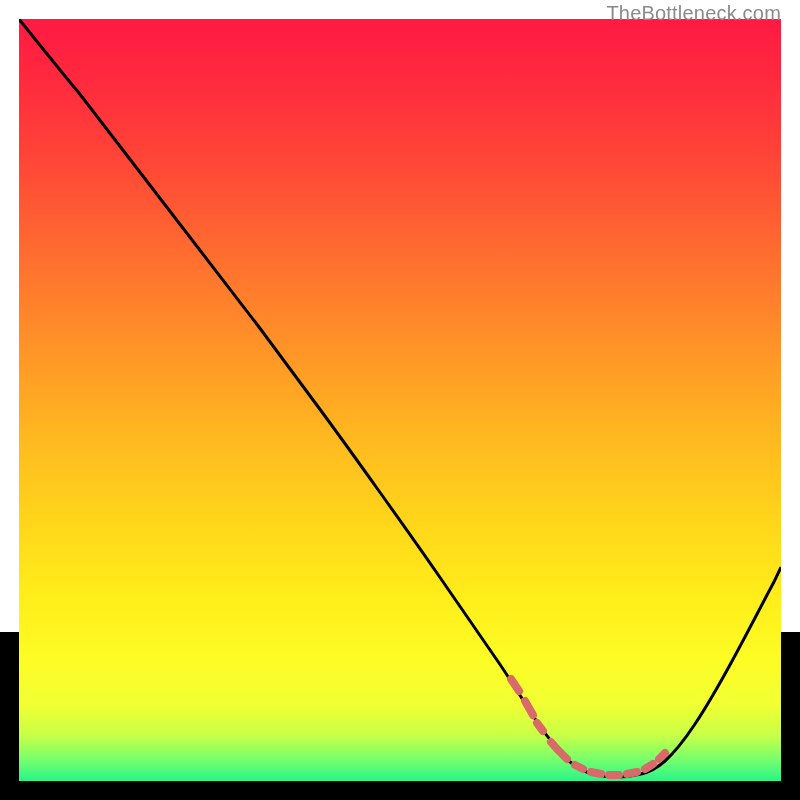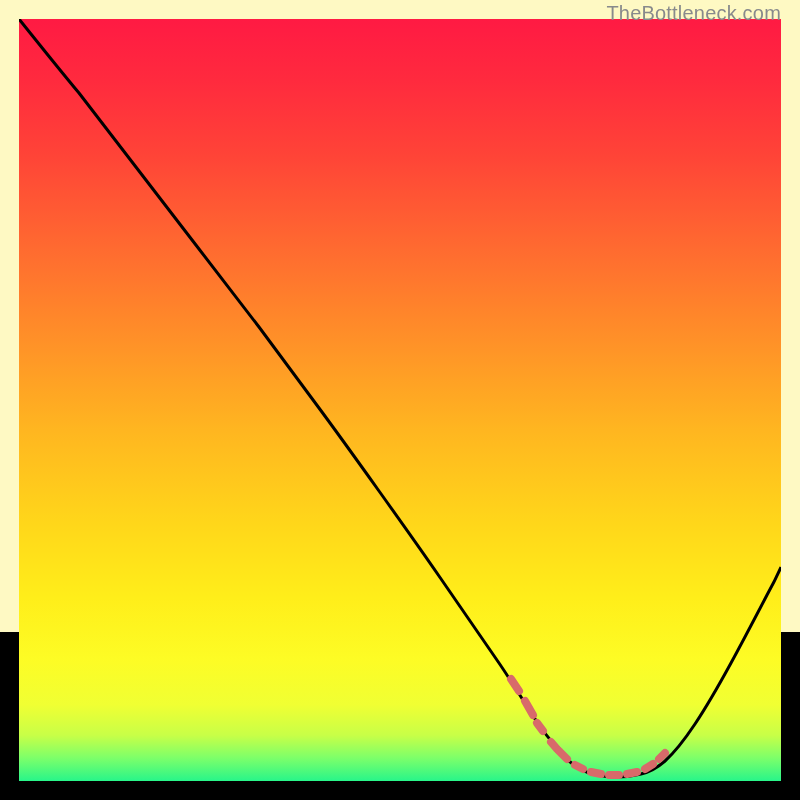--- a/index.html
+++ b/index.html
@@ -8,21 +8,21 @@
     width: 800px;
     height: 800px;
     background: #000;
     font-family: Arial, sans-serif;
     overflow: hidden;
   }
   .chart-container {
     position: relative;
     width: 800px;
     height: 632px;
-    background: #fef9c3;
+    background: #ffffff;
   }
   .plot-area {
     position: absolute;
     left: 19px;
     top: 19px;
     width: 762px;
     height: 762px;
     overflow: hidden;
   }
   .gradient-bg {

